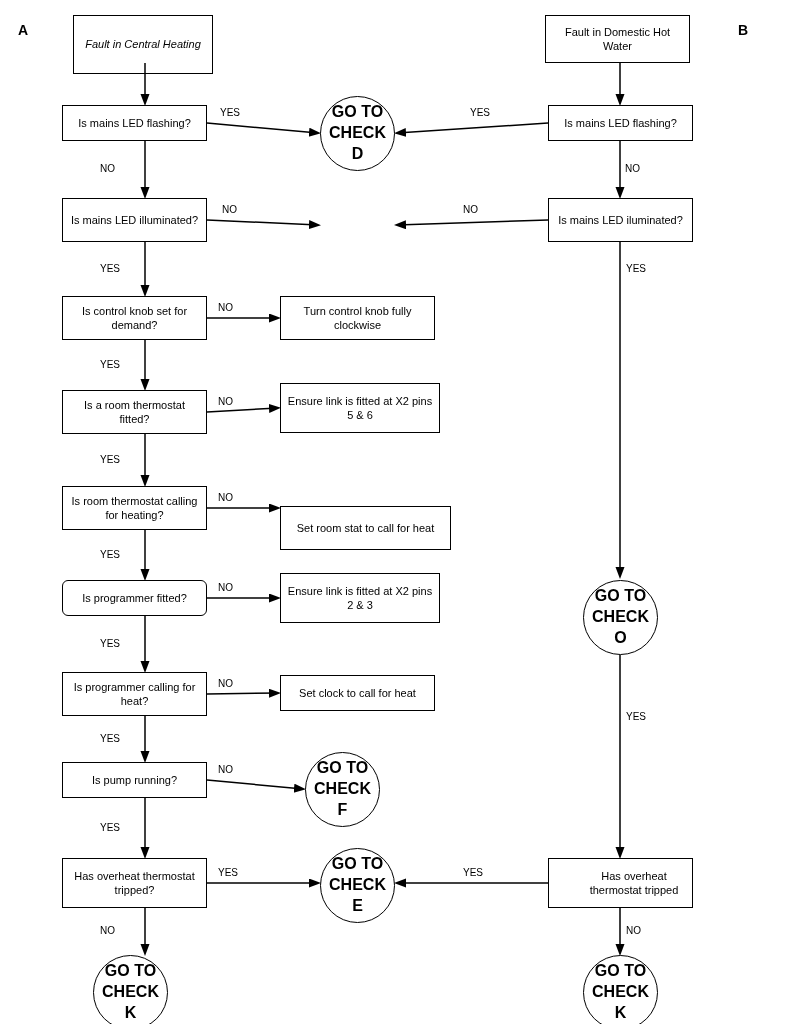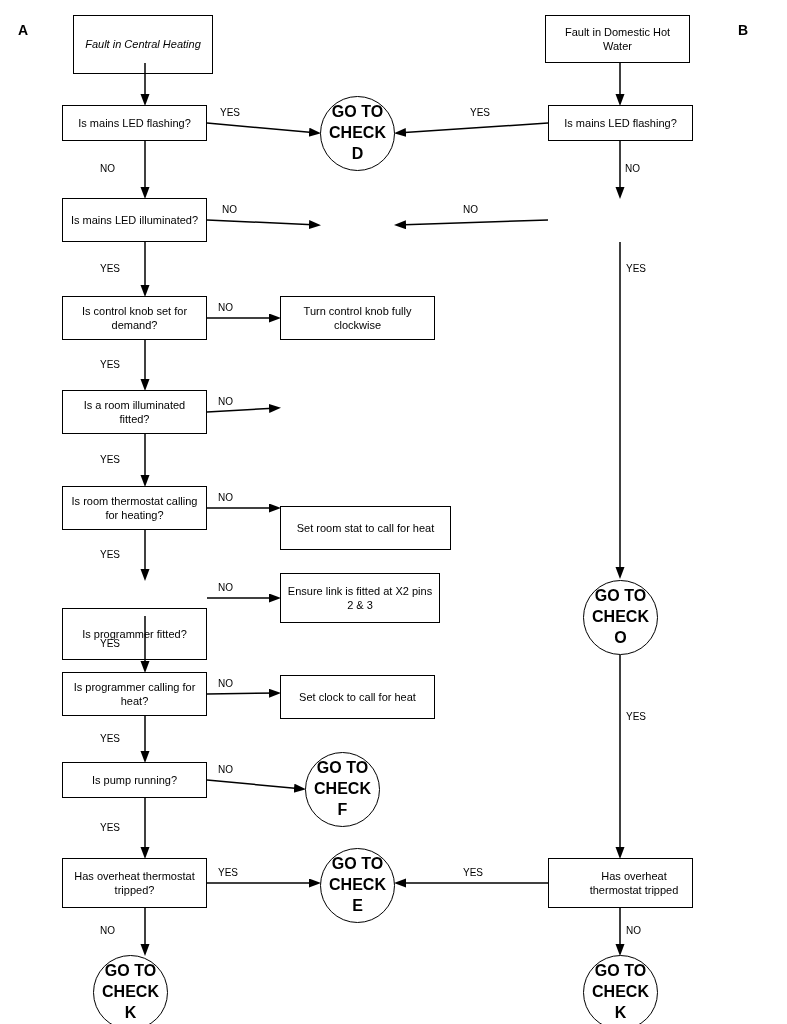--- a/index.html
+++ b/index.html
@@ -74,47 +74,51 @@
   <div class="box" style="left:62px;top:105px;width:145px;height:36px;">Is mains LED flashing?</div>
 
   <div class="box" style="left:548px;top:105px;width:145px;height:36px;">Is mains LED flashing?</div>
 
   <div class="circle" style="left:320px;top:96px;width:75px;height:75px;">GO TO
 CHECK D</div>
 
   <div class="box" style="left:62px;top:198px;width:145px;height:44px;">Is mains LED
 illuminated?</div>
 
+  <div class="box" style="left:548px;top:198px;width:145px;height:44px;">Is mains LED
+iluminated?</div>
 
 
   <div class="box" style="left:62px;top:296px;width:145px;height:44px;">Is control knob
 set for demand?</div>
 
   <div class="box" style="left:280px;top:296px;width:155px;height:44px;">Turn control knob
 fully clockwise</div>
 
-  <div class="box" style="left:62px;top:390px;width:145px;height:44px;">Is a room illuminated
+  <div class="box" style="left:62px;top:390px;width:145px;height:44px;">Is a room thermostat
 fitted?</div>
 
+  <div class="box" style="left:280px;top:383px;width:160px;height:50px;">Ensure link is fitted at
+X2 pins 5 &amp; 6</div>
 
   <div class="box" style="left:62px;top:486px;width:145px;height:44px;">Is room thermostat
 calling for heating?</div>
 
   <div class="box" style="left:280px;top:506px;width:171px;height:44px;">Set room stat to
 call for heat</div>
 
-  <div class="box" style="left:62px;top:608px;width:145px;height:52px;">Is programmer fitted?</div>
+  <div class="box" style="left:62px;top:580px;width:145px;height:36px;border-radius:6px;">Is programmer fitted?</div>
 
   <div class="box" style="left:280px;top:573px;width:160px;height:50px;">Ensure link is fitted at
 X2 pins 2 &amp; 3</div>
 
   <div class="box" style="left:62px;top:672px;width:145px;height:44px;">Is programmer calling
 for heat?</div>
 
-  <div class="box" style="left:280px;top:675px;width:155px;height:44px;">Set clock to call for heat</div>
+  <div class="box" style="left:280px;top:675px;width:155px;height:36px;">Set clock to call for heat</div>
 
   <div class="box" style="left:62px;top:762px;width:145px;height:36px;">Is pump running?</div>
 
   <div class="circle" style="left:305px;top:752px;width:75px;height:75px;">GO TO
 CHECK F</div>
 
   <div class="box" style="left:62px;top:858px;width:145px;height:50px;">Has overheat
 thermostat tripped?</div>
 
   <div class="box" style="left:548px;top:858px;width:145px;height:50px;padding-left:33px;">Has overheat

